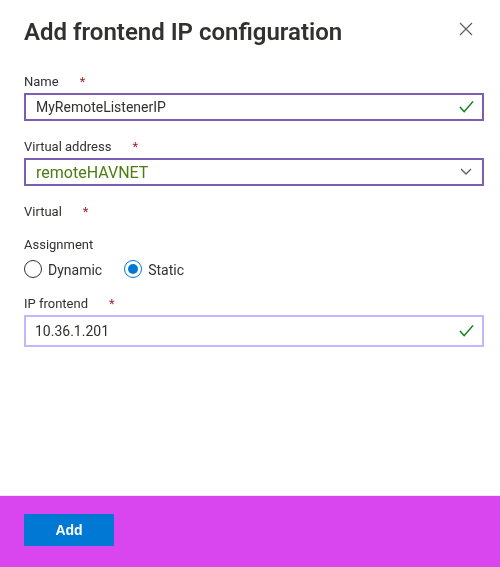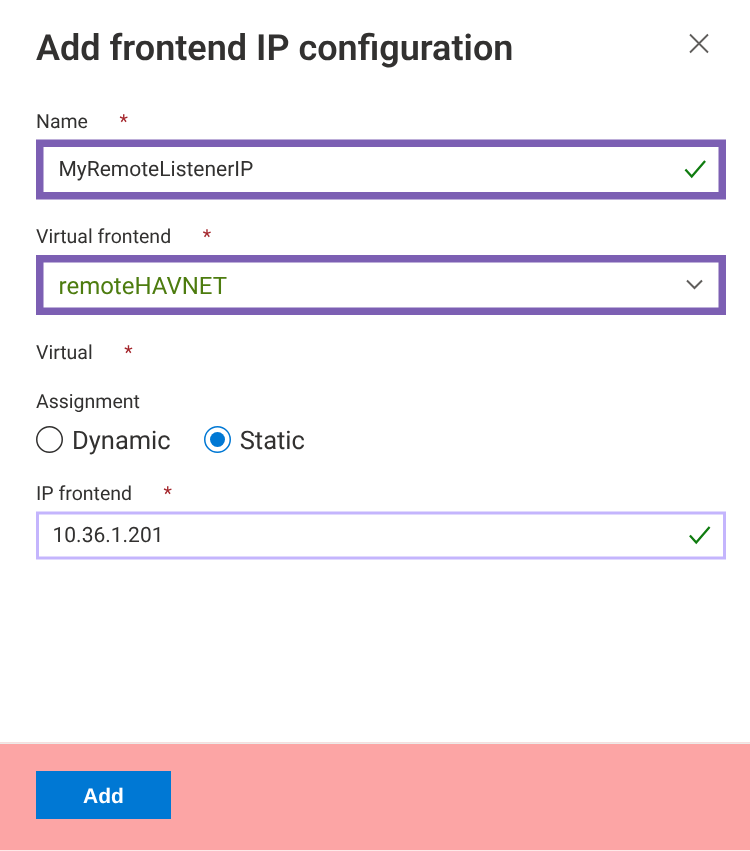--- a/index.html
+++ b/index.html
@@ -58,22 +58,22 @@
     color: #323130;
     margin-bottom: 4px;
     display: flex;
     align-items: baseline;
     gap: 21px;
   }
   .req { color: #a4262c; }
 
   .txt-input, .select-box {
     width: 100%;
-    height: 40px;
-    border: 5px solid #eab308;
+    height: 28px;
+    border: 2px solid #eab308;
     padding: 0 10px;
     font-size: 14px;
     color: #323130;
     background: #fff;
     display: flex;
     align-items: center;
     position: relative;
     cursor: text;
   }
   .select-box { cursor: pointer; }
@@ -99,22 +99,22 @@
   .select-value { font-size: 16px; color: #4d7c0f; }
   .select-sub { color: #605e5c; margin-left: 4px; }
 
   .radio-row {
     display: flex;
     align-items: center;
     gap: 22px;
     padding-top: 4px;
   }
   .radio-item {
-    display: flex; align-items: flex-start; gap: 6px;
-    font-size: 17px; color: #323130;
+    display: flex; align-items: flex-end; gap: 6px;
+    font-size: 14px; color: #323130;
     cursor: pointer;
   }
   .radio-outer {
     width: 18px; height: 18px;
     border: 1px solid #323130;
     border-radius: 50%;
     display: flex; align-items: center; justify-content: center;
     background: #fff;
   }
   .radio-outer.sel { border-color: #0078d4; }
@@ -122,21 +122,21 @@
     width: 10px; height: 10px; border-radius: 50%;
     background: #0078d4;
   }
 
   .footer {
     position: absolute;
     left: 0; right: 0; bottom: 0;
     height: 72px;
     border-top: 1px solid #edebe9;
     padding: 18px 24px;
-    background: #fca5a5;
+    background: #d946ef;
   }
   .add-btn {
     background: #0078d4;
     color: #fff;
     border: none;
     height: 32px;
     min-width: 90px;
     padding: 0 20px;
     font-size: 14px;
     font-weight: 600;
@@ -171,21 +171,21 @@
         <span class="check-icon">
           <svg viewBox="0 0 16 14">
               <path d="M1 7 L5.5 12 L15 1" stroke="currentColor" stroke-width="1.6" fill="none"></path>
             </svg>
         </span>
       </div>
     </div>
 
     <div class="field-group">
       <div class="field-label">
-        <span>Virtual frontend</span>
+        <span>Virtual address</span>
         <span class="req">*</span>
       </div>
       <div class="select-box valid">
         <span class="select-value">remoteHAVNET</span>
         <span class="chev-icon">
           <svg viewBox="0 0 12 8">
               <path d="M1 1 L6 6 L11 1" stroke="currentColor" stroke-width="1.3" fill="none"></path>
             </svg>
         </span>
       </div>

